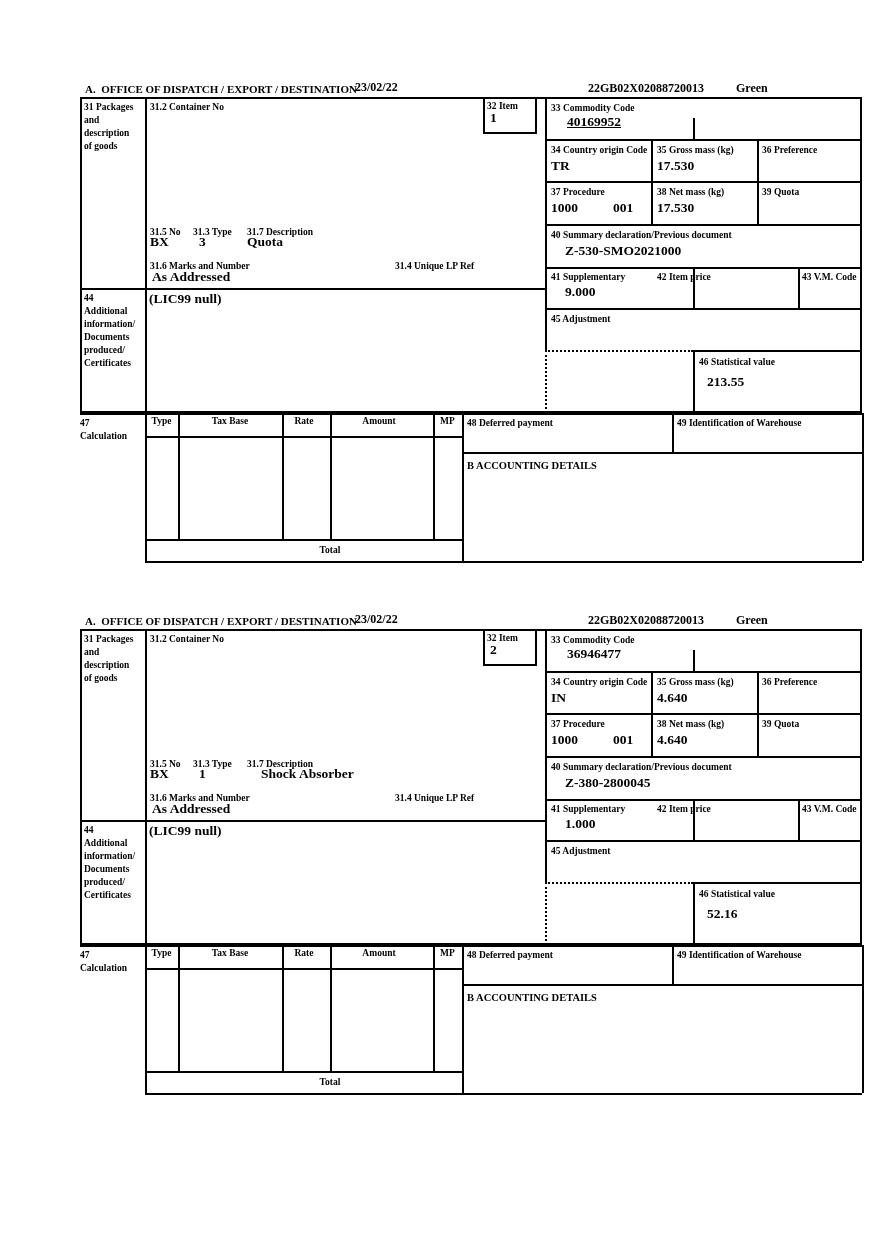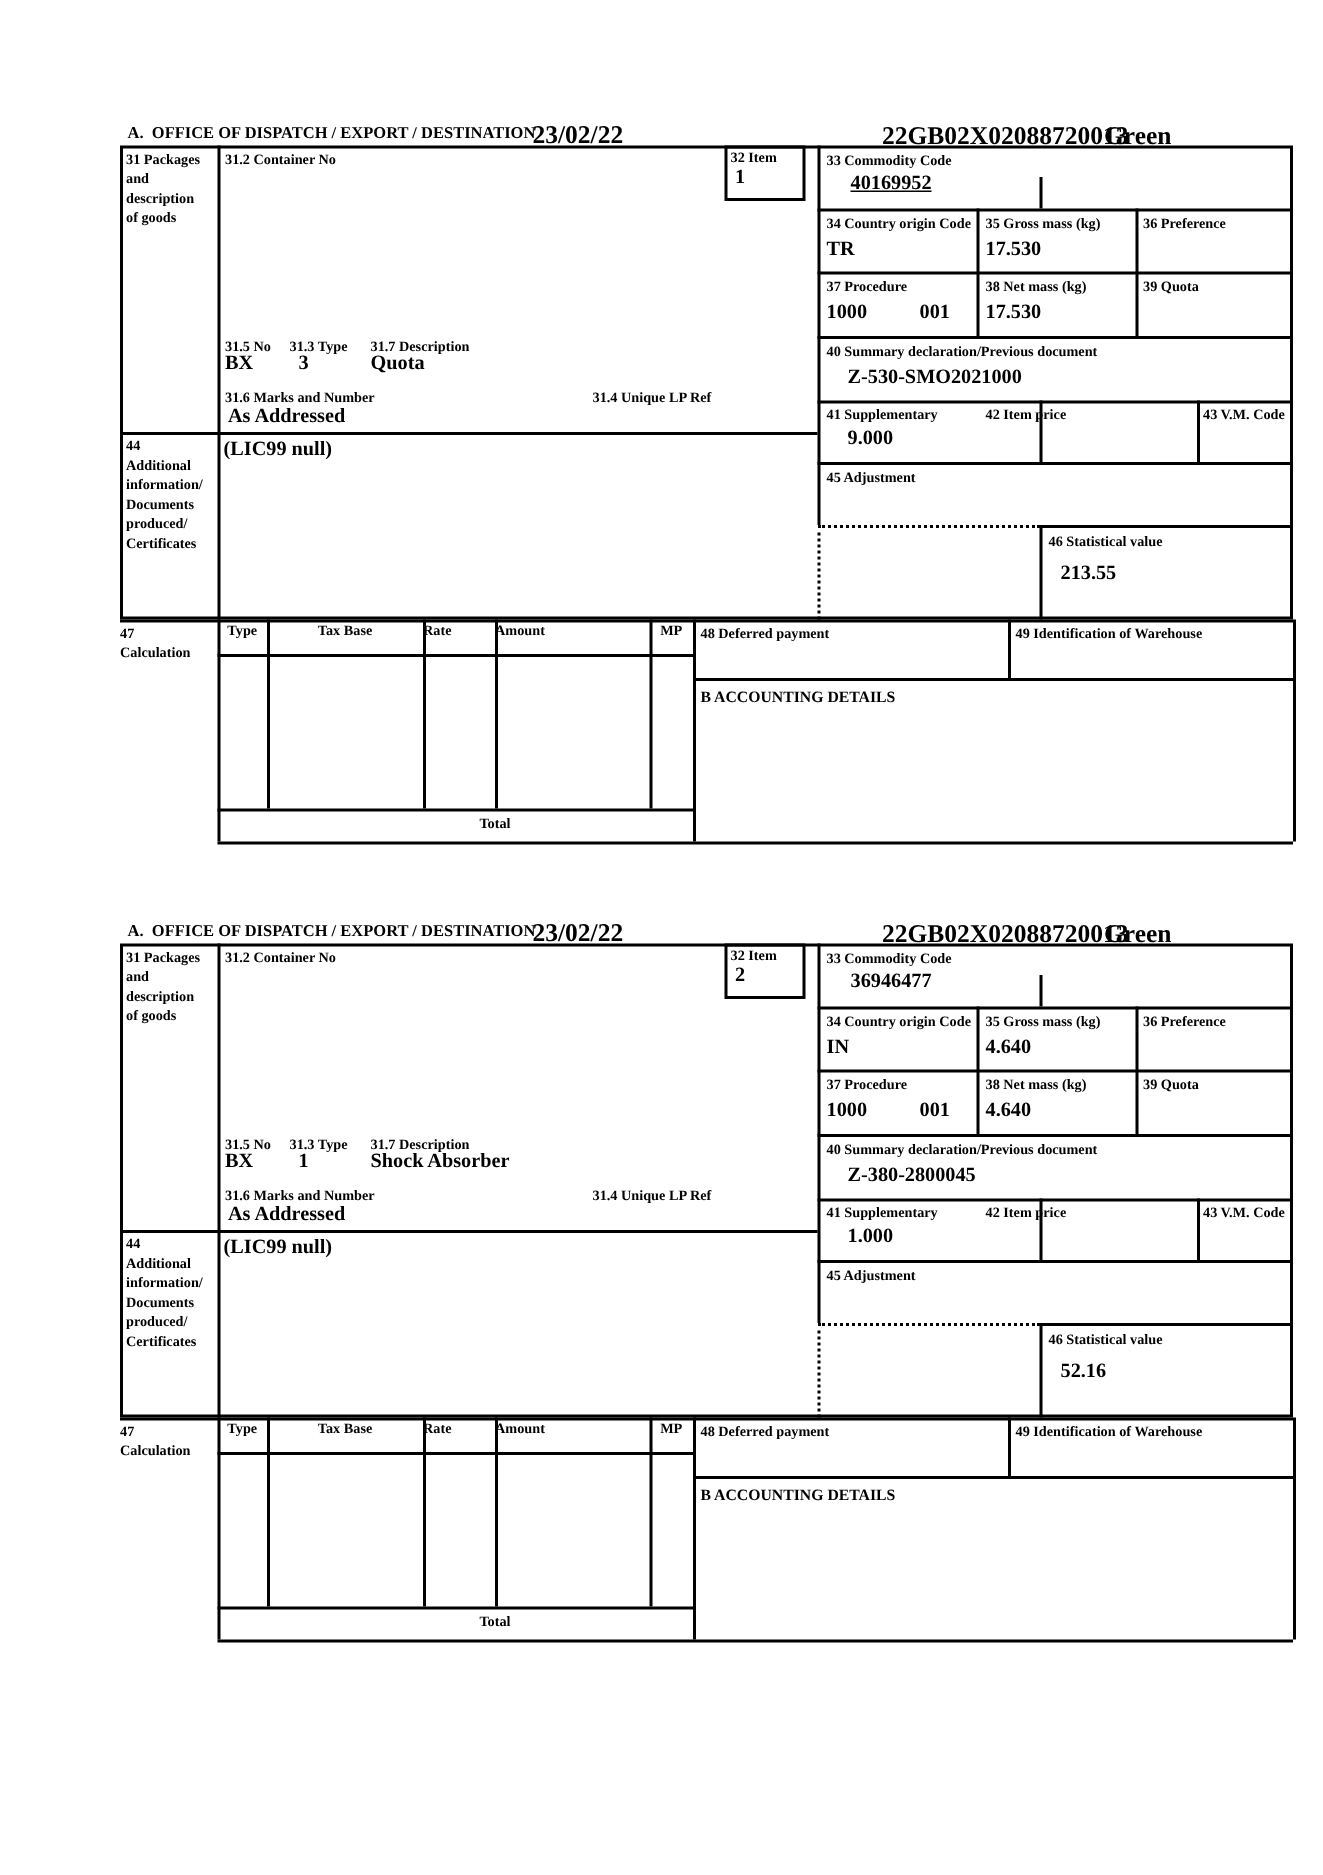--- a/index.html
+++ b/index.html
@@ -13,24 +13,24 @@
   
   .hl { position:absolute; height:0; border-top:2px solid #000; }
   .vl { position:absolute; width:0; border-left:2px solid #000; }
   .hd { position:absolute; height:0; border-top:2px dotted #000; }
   .vd { position:absolute; width:0; border-left:2px dotted #000; }
   .outline { position:absolute; border:2px solid #000; }
   
   .lbl { position:absolute; font-size:9.5px; font-weight:bold; line-height:13px; white-space:pre-line; }
   .val { position:absolute; font-size:13.5px; font-weight:bold; white-space:pre; }
   .hdr-office { position:absolute; font-size:11px; font-weight:bold; white-space:pre; }
-  .hdr-big { position:absolute; font-size:17px; font-weight:bold; white-space:pre; }
+  .hdr-big { position:absolute; font-size:12px; font-weight:bold; white-space:pre; }
   .th { position:absolute; font-size:9.5px; font-weight:bold; top:336px; }
   .tc { text-align:center; }
-  .tr { text-align:left; }
+  .tr { text-align:center; }
 </style>
 </head>
 <body>
 
 <div class="sheet">
   <div id="blocks">
   <div class="block" style="top: 80px;">
 
     <div class="hdr-office" style="left:5px; top:3px;">A.  OFFICE OF DISPATCH / EXPORT / DESTINATION</div>
     <div class="hdr-big" style="left:275px; top:0px;">23/02/22</div>
@@ -170,21 +170,21 @@
     <div class="lbl" style="left:4px; top:21px; width:58px;">31 Packages
 and
 description
 of goods</div>
     <div class="lbl" style="left:70px; top:21px;">31.2 Container No</div>
     <div class="lbl" style="left:70px; top:146px;">31.5 No</div>
     <div class="lbl" style="left:113px; top:146px;">31.3 Type</div>
     <div class="lbl" style="left:167px; top:146px;">31.7 Description</div>
     <div class="val" style="left:70px; top:154px;">BX</div>
     <div class="val" style="left:119px; top:154px;">1</div>
-    <div class="val" style="left:167px; top:154px;">Shock Absorber</div>
+    <div class="val" style="left:181px; top:154px;">Shock Absorber</div>
     <div class="lbl" style="left:70px; top:180px;">31.6 Marks and Number</div>
     <div class="lbl" style="left:315px; top:180px;">31.4 Unique LP Ref</div>
     <div class="val" style="left:72px; top:189px;">As Addressed</div>
 
     <div class="lbl" style="left:4px; top:212px; width:58px;">44
 Additional
 information/
 Documents
 produced/
 Certificates</div>

